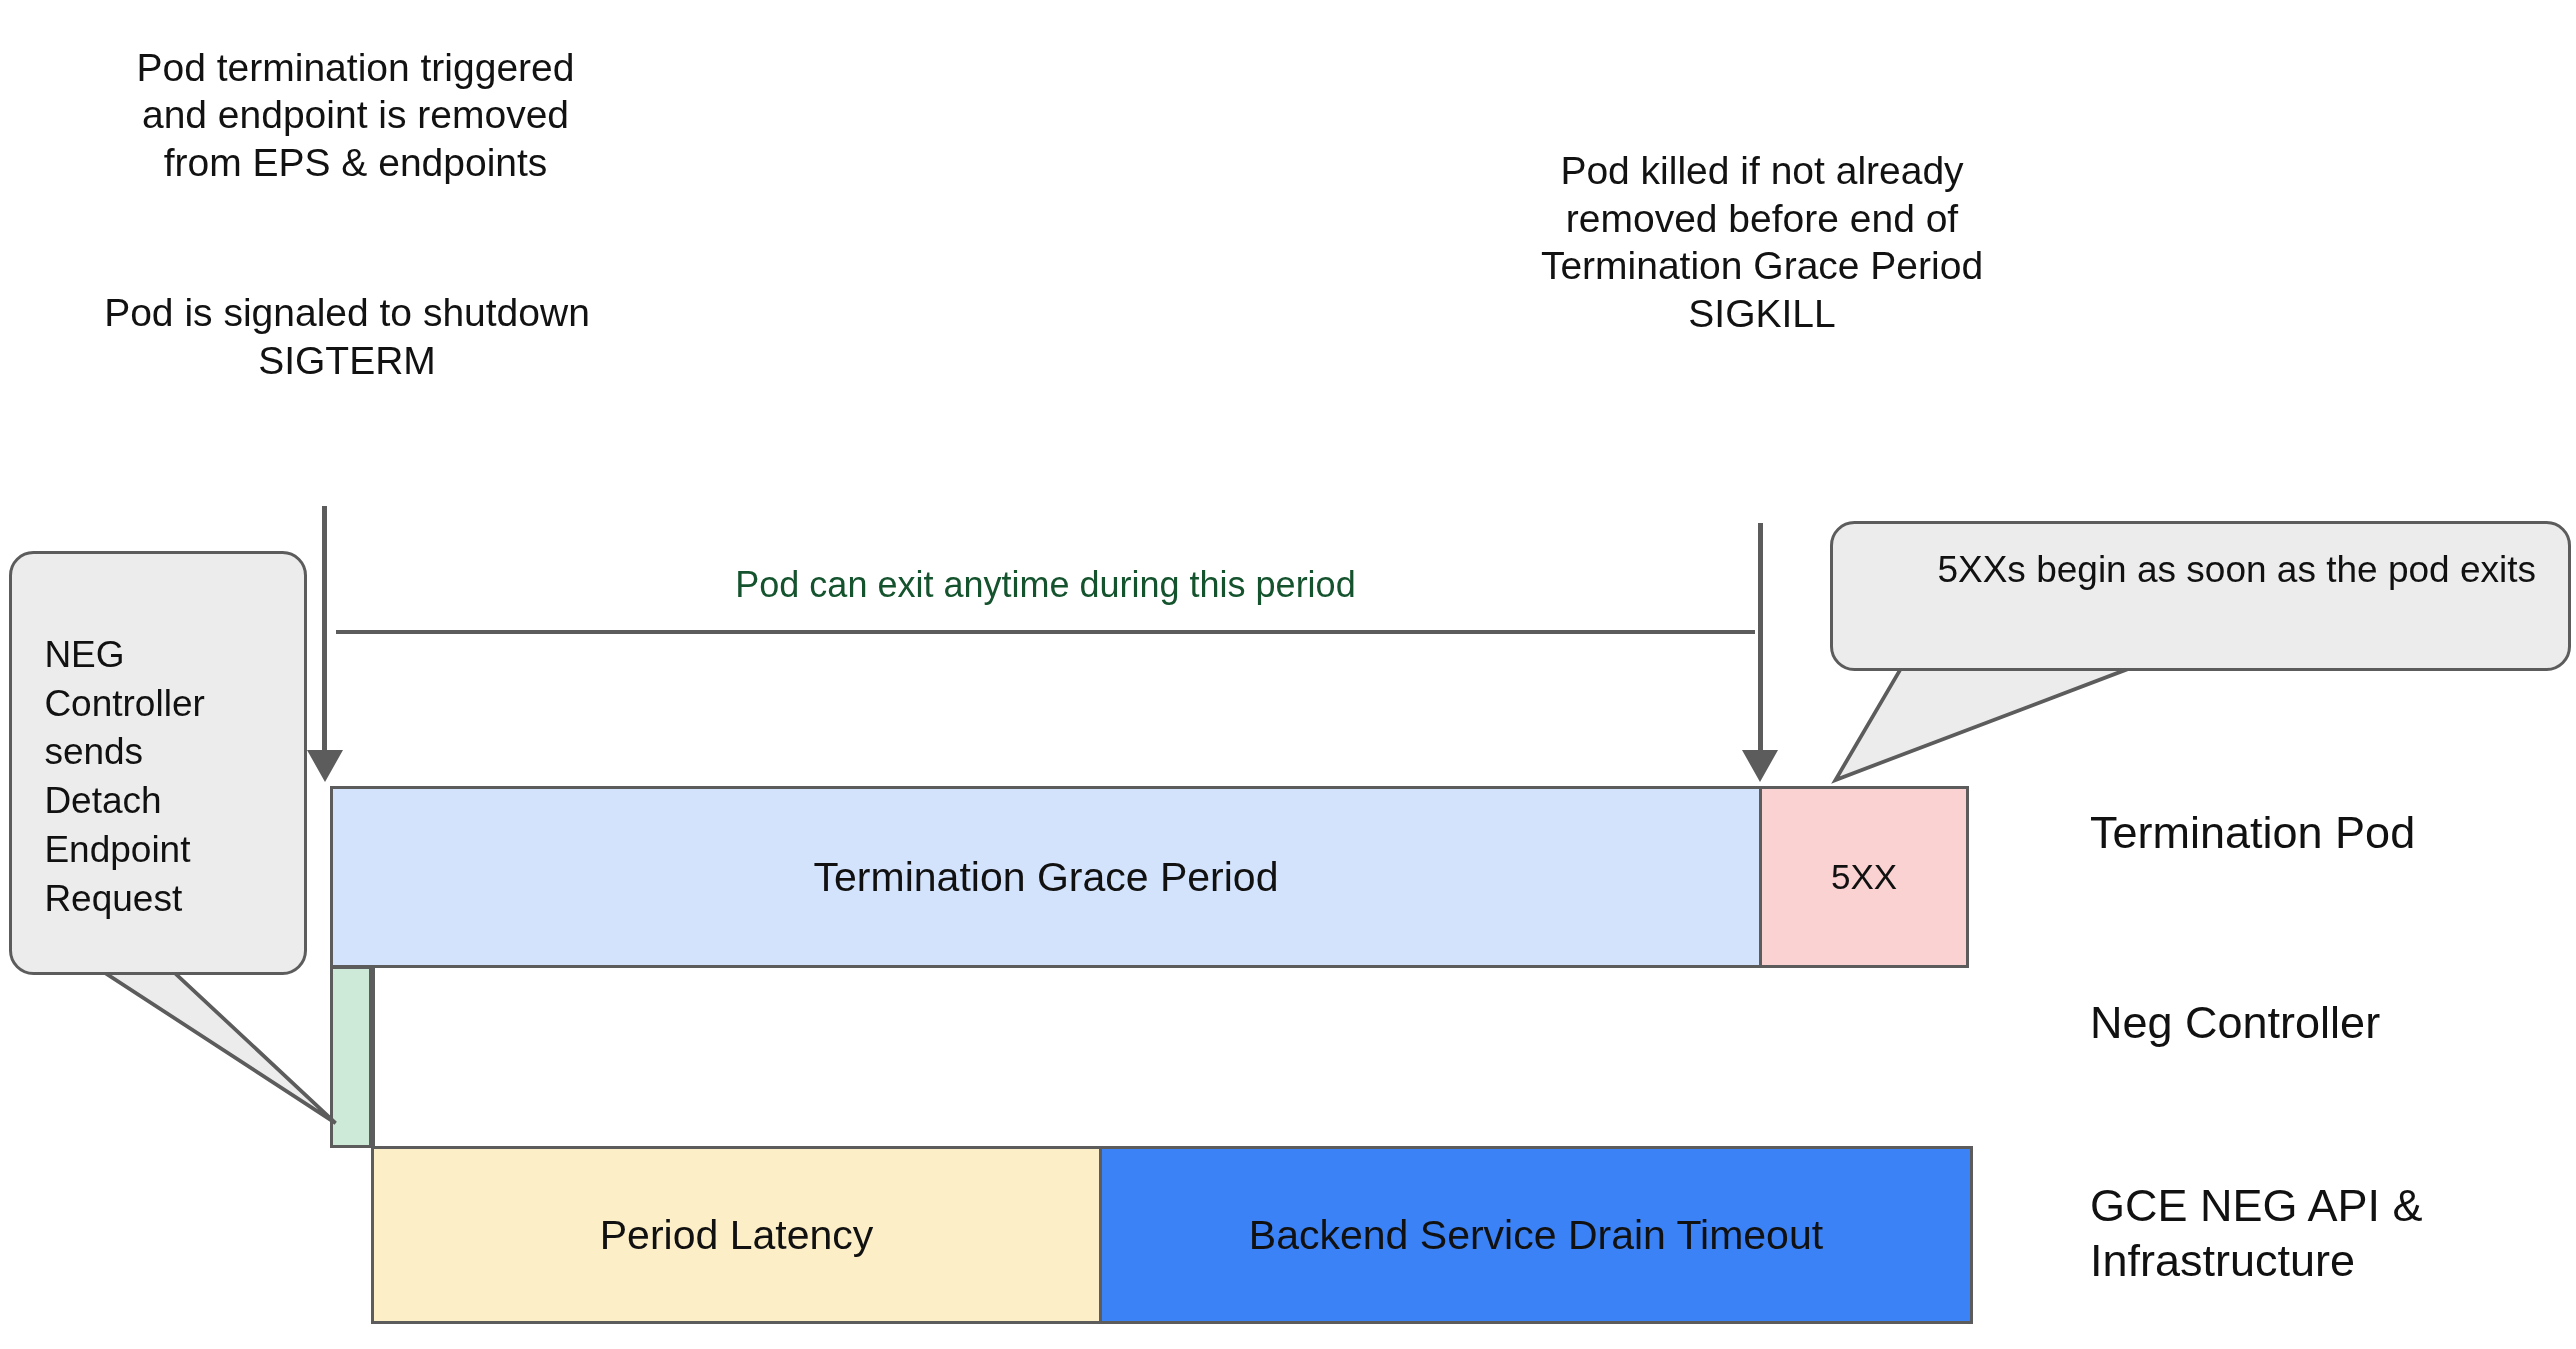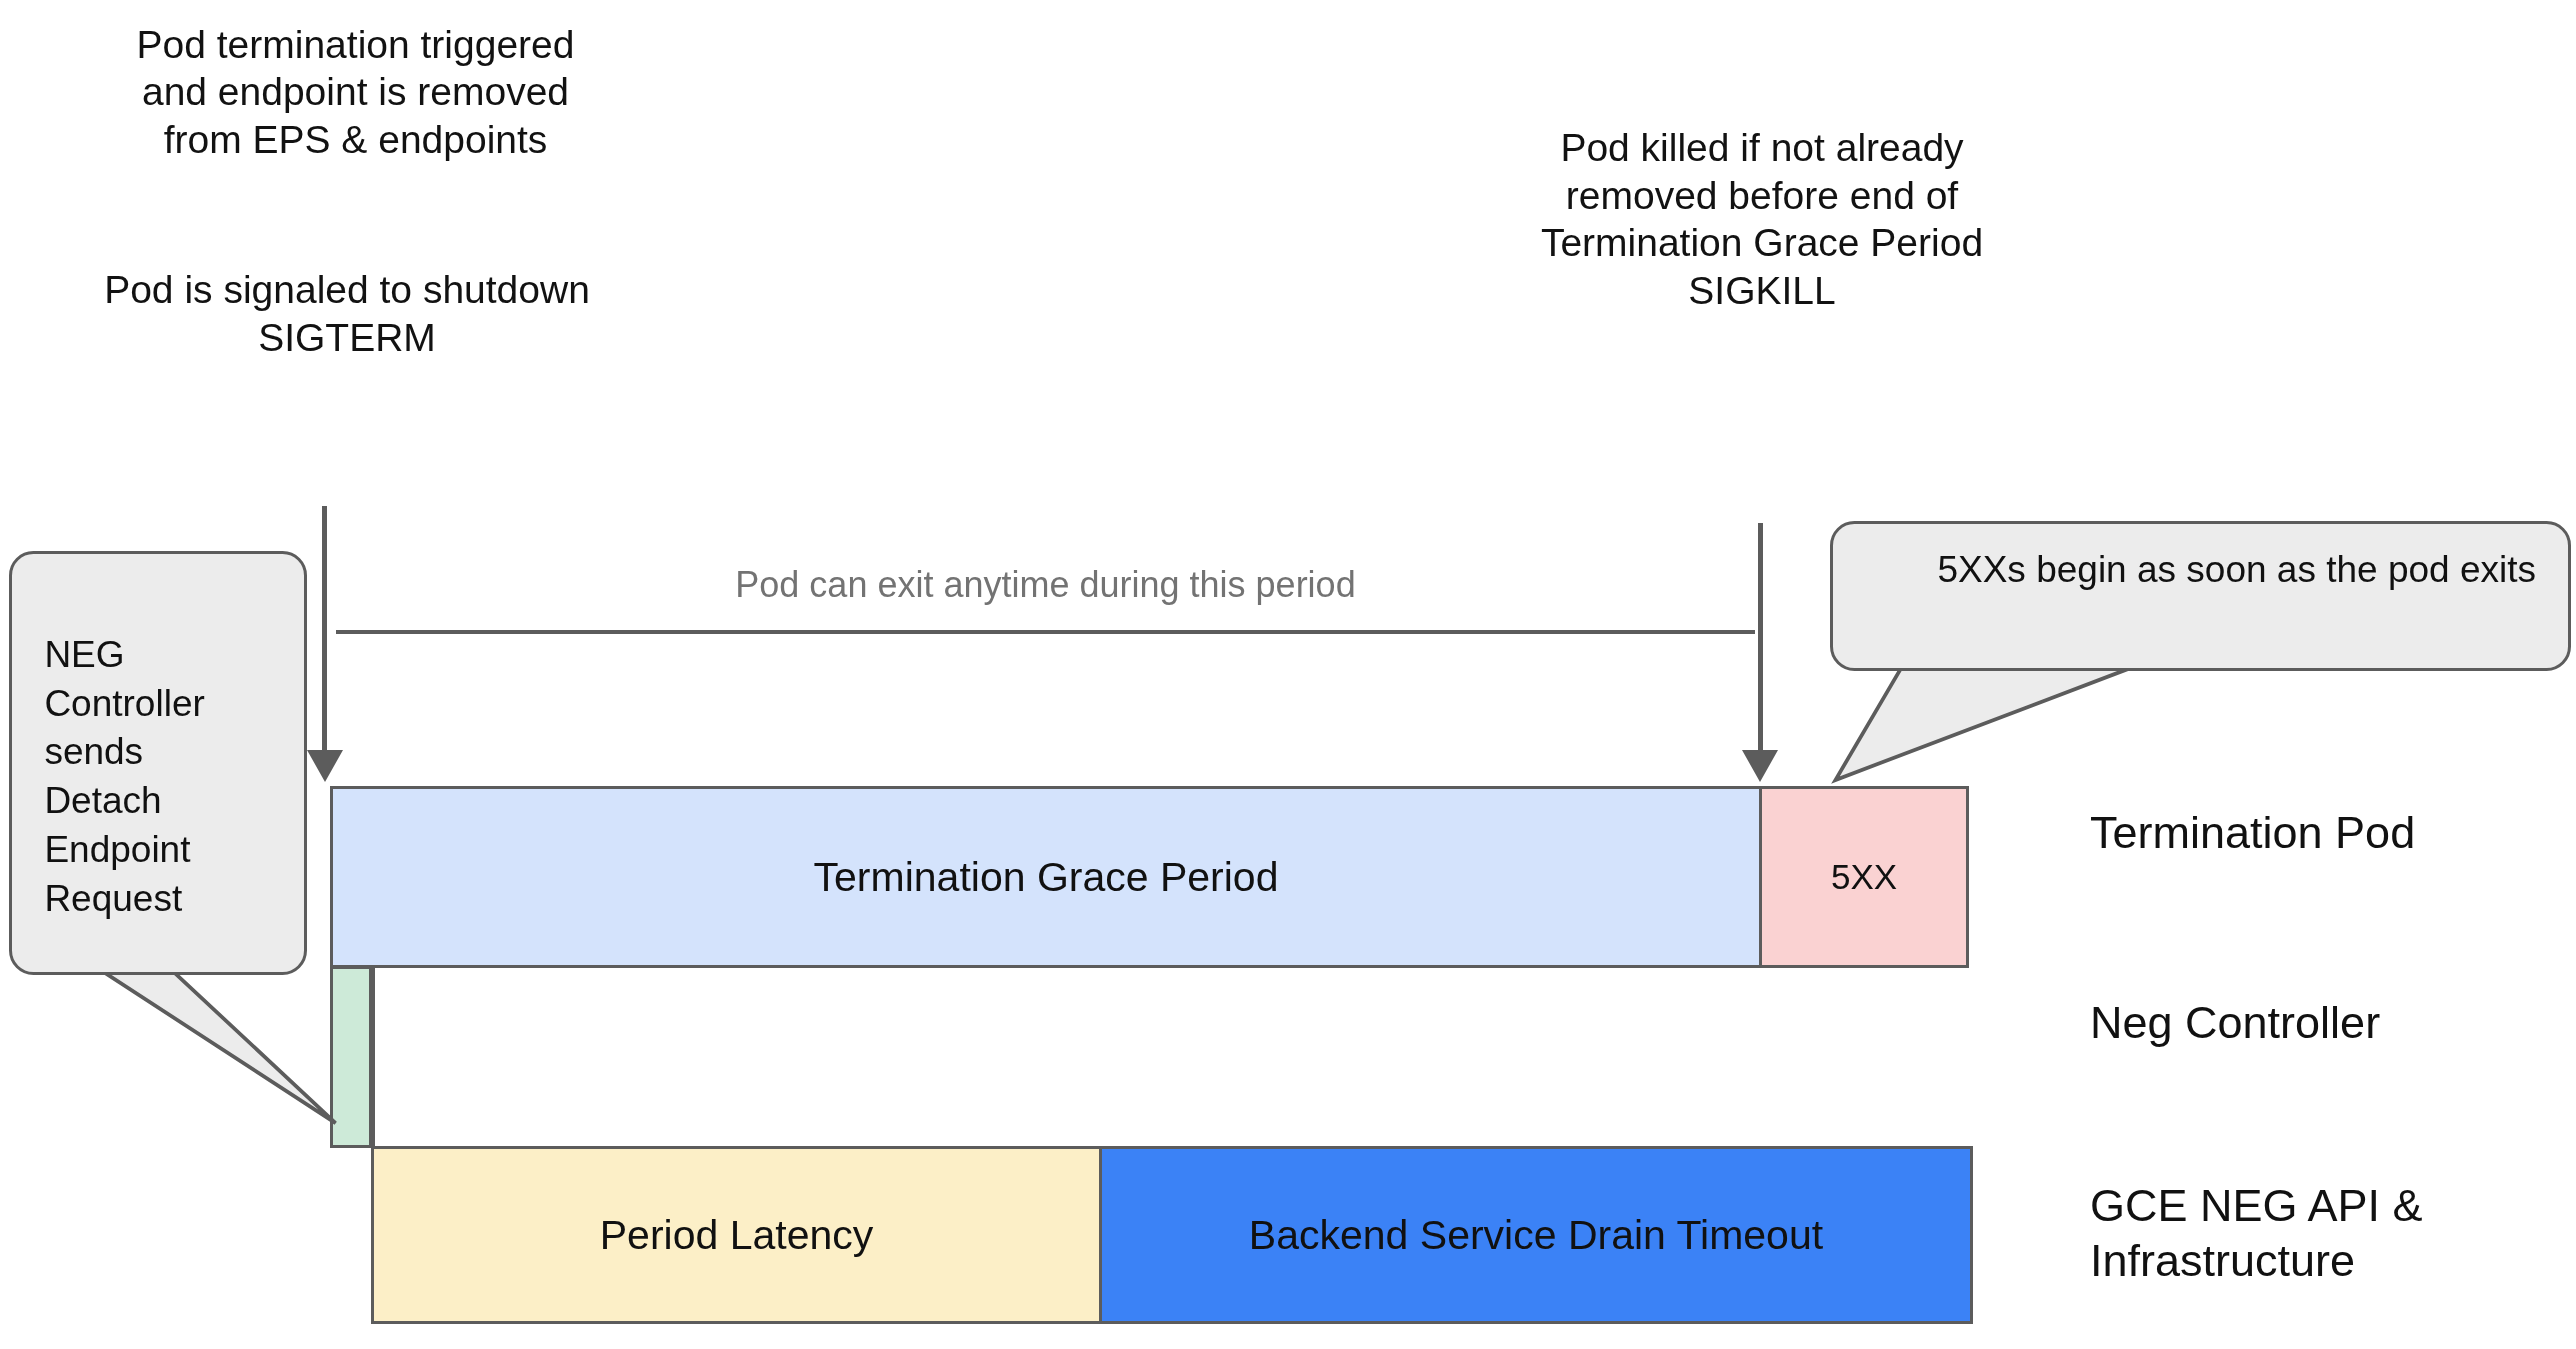--- a/index.html
+++ b/index.html
@@ -1,30 +1,30 @@
 <!DOCTYPE html>
 <html style="font-size:15px"><head>
 <meta charset="utf-8">
 <style>
   html,body{margin:0;padding:0;background:#ffffff;}
   body{width:2576px;height:1350px;position:relative;overflow:hidden;
        font-family:"Liberation Sans","DejaVu Sans",sans-serif;color:#111111;
        -webkit-font-smoothing:antialiased;}
   .abs{position:absolute;}
-  .note{font-size:39px;line-height:1.22;text-align:center;color:#121212;white-space:pre-line;}
+  .note{font-size:39px;line-height:1.22;text-align:center;color:#121212;white-space:pre-line;margin-top:23px;}
 
   
   #note-left-1{left:37px;top:20.6px;width:637px;}
   #note-left-2{left:19px;top:266px;width:656px;}
   
   #note-right-1{left:1434px;top:124px;width:656px;}
 
   
   #span-line{left:336px;top:630px;width:1419px;height:3.7px;background:#5c5c5c;}
-  #span-label{left:336px;top:564px;width:1419px;text-align:center;font-size:36px;color:#737373;}
+  #span-label{left:336px;top:564px;width:1419px;text-align:center;font-size:36px;color:#14532d;}
 
   
   .varrow-stem{width:4.7px;background:#5c5c5c;}
   .varrow-head{width:0;height:0;border-left:18px solid transparent;border-right:18px solid transparent;border-top:32px solid #5c5c5c;}
   #arrow-left-stem{left:322px;top:506px;height:247px;}
   #arrow-left-head{left:307px;top:750px;}
   #arrow-right-stem{left:1758px;top:523px;height:231px;}
   #arrow-right-head{left:1742px;top:750px;}
 
   

